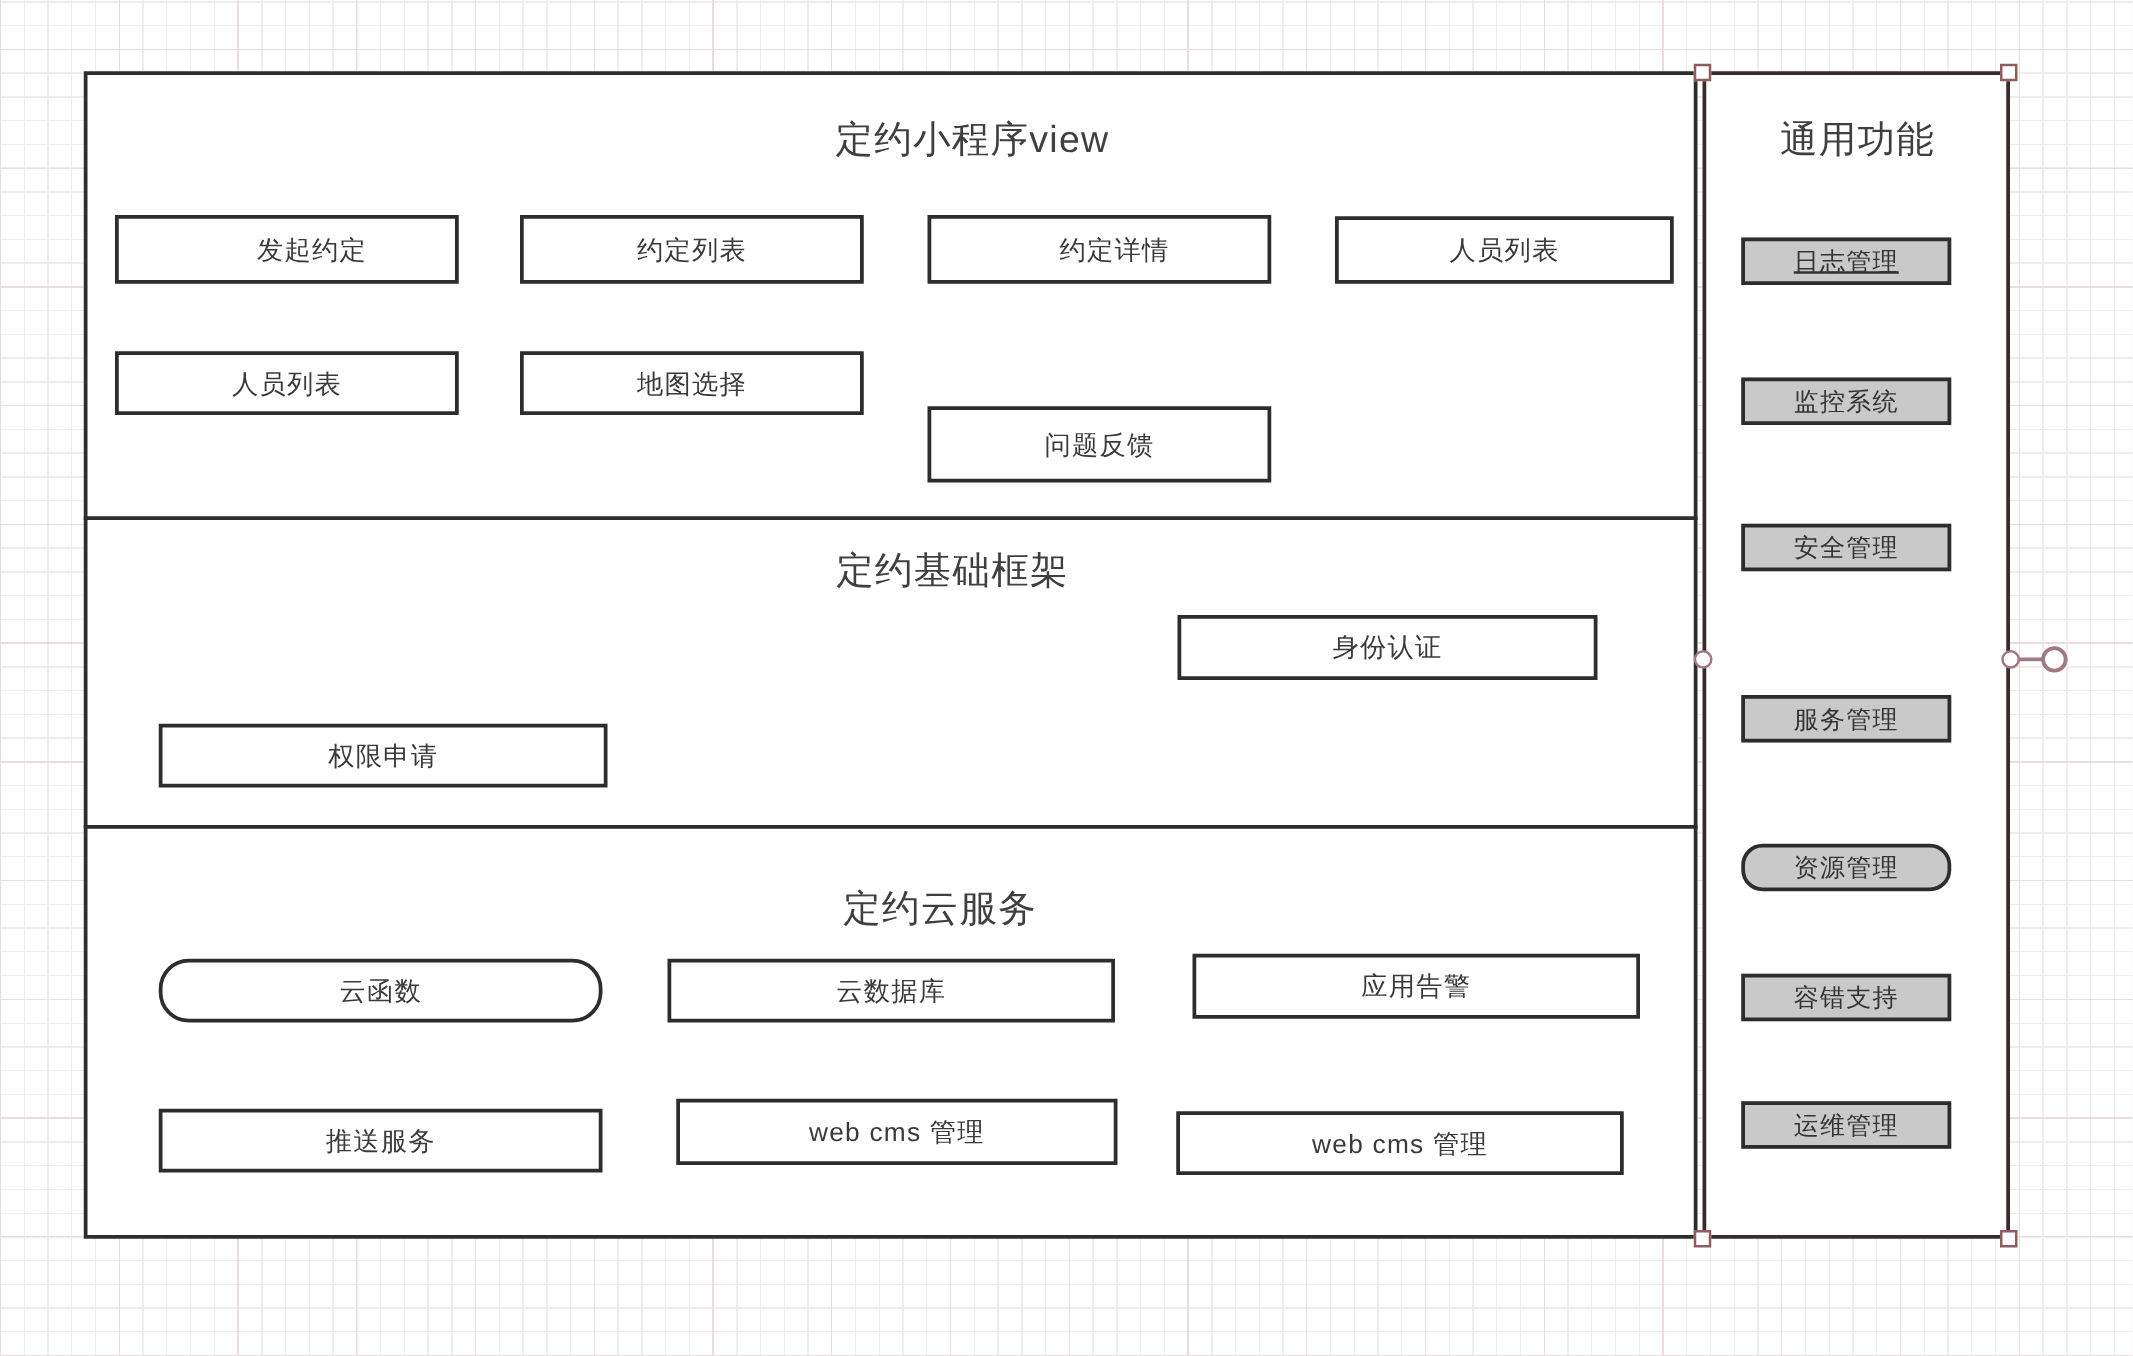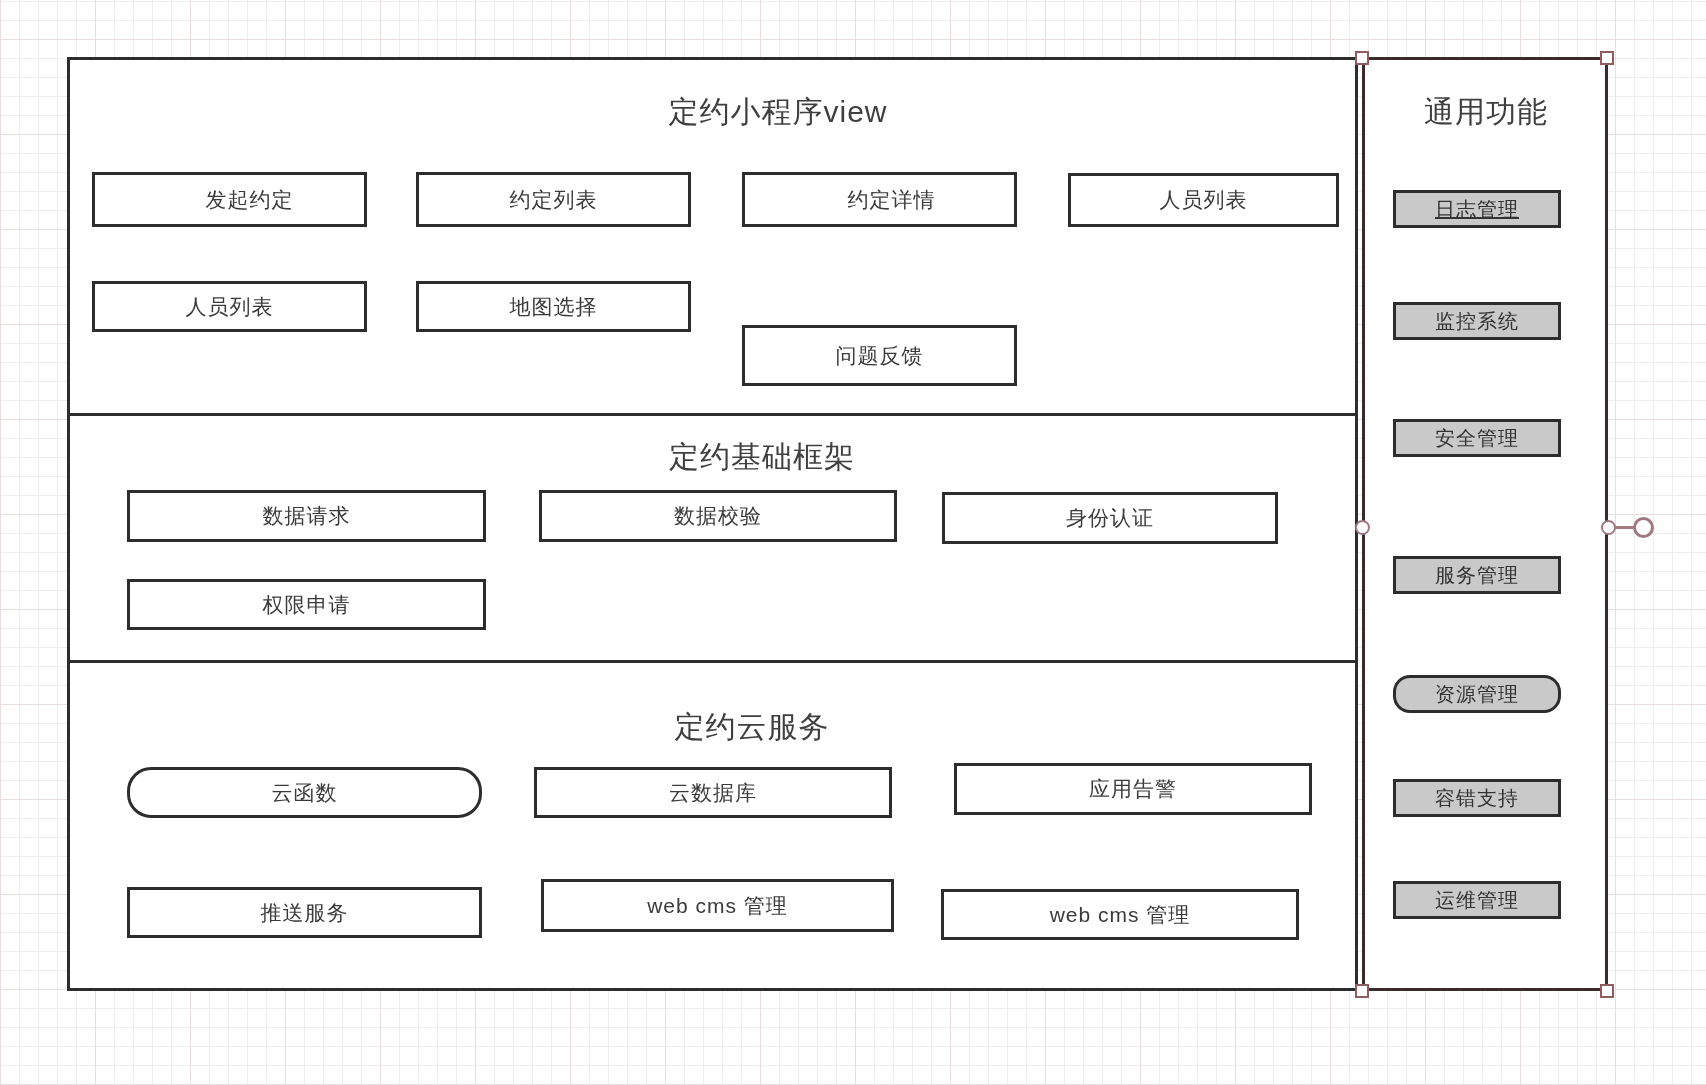--- a/index.html
+++ b/index.html
@@ -63,22 +63,20 @@
   <div class="sec-title" style="left:752px;top:727px;">定约云服务</div>
 
   <div class="node" style="left:92px;top:172px;width:275px;height:55px;padding-left:40px;">发起约定</div>
   <div class="node" style="left:416px;top:172px;width:275px;height:55px;">约定列表</div>
   <div class="node" style="left:742px;top:172px;width:275px;height:55px;padding-left:24px;">约定详情</div>
   <div class="node" style="left:1068px;top:173px;width:271px;height:54px;">人员列表</div>
   <div class="node" style="left:92px;top:281px;width:275px;height:51px;">人员列表</div>
   <div class="node" style="left:416px;top:281px;width:275px;height:51px;">地图选择</div>
   <div class="node" style="left:742px;top:281px;width:275px;height:61px;margin-top:44px;">问题反馈</div>
 
-  <div class="node" style="left:127px;top:490px;width:359px;height:52px;">数据请求</div>
-  <div class="node" style="left:539px;top:490px;width:358px;height:52px;">数据校验</div>
   <div class="node" style="left:942px;top:492px;width:336px;height:52px;">身份认证</div>
   <div class="node" style="left:127px;top:579px;width:359px;height:51px;">权限申请</div>
 
   <div class="node" style="left:127px;top:767px;width:355px;height:51px;border-radius:24px;">云函数</div>
   <div class="node" style="left:534px;top:767px;width:358px;height:51px;">云数据库</div>
   <div class="node" style="left:954px;top:763px;width:358px;height:52px;">应用告警</div>
   <div class="node" style="left:127px;top:887px;width:355px;height:51px;">推送服务</div>
   <div class="node" style="left:541px;top:879px;width:353px;height:53px;">web cms 管理</div>
   <div class="node" style="left:941px;top:889px;width:358px;height:51px;">web cms 管理</div>
 

